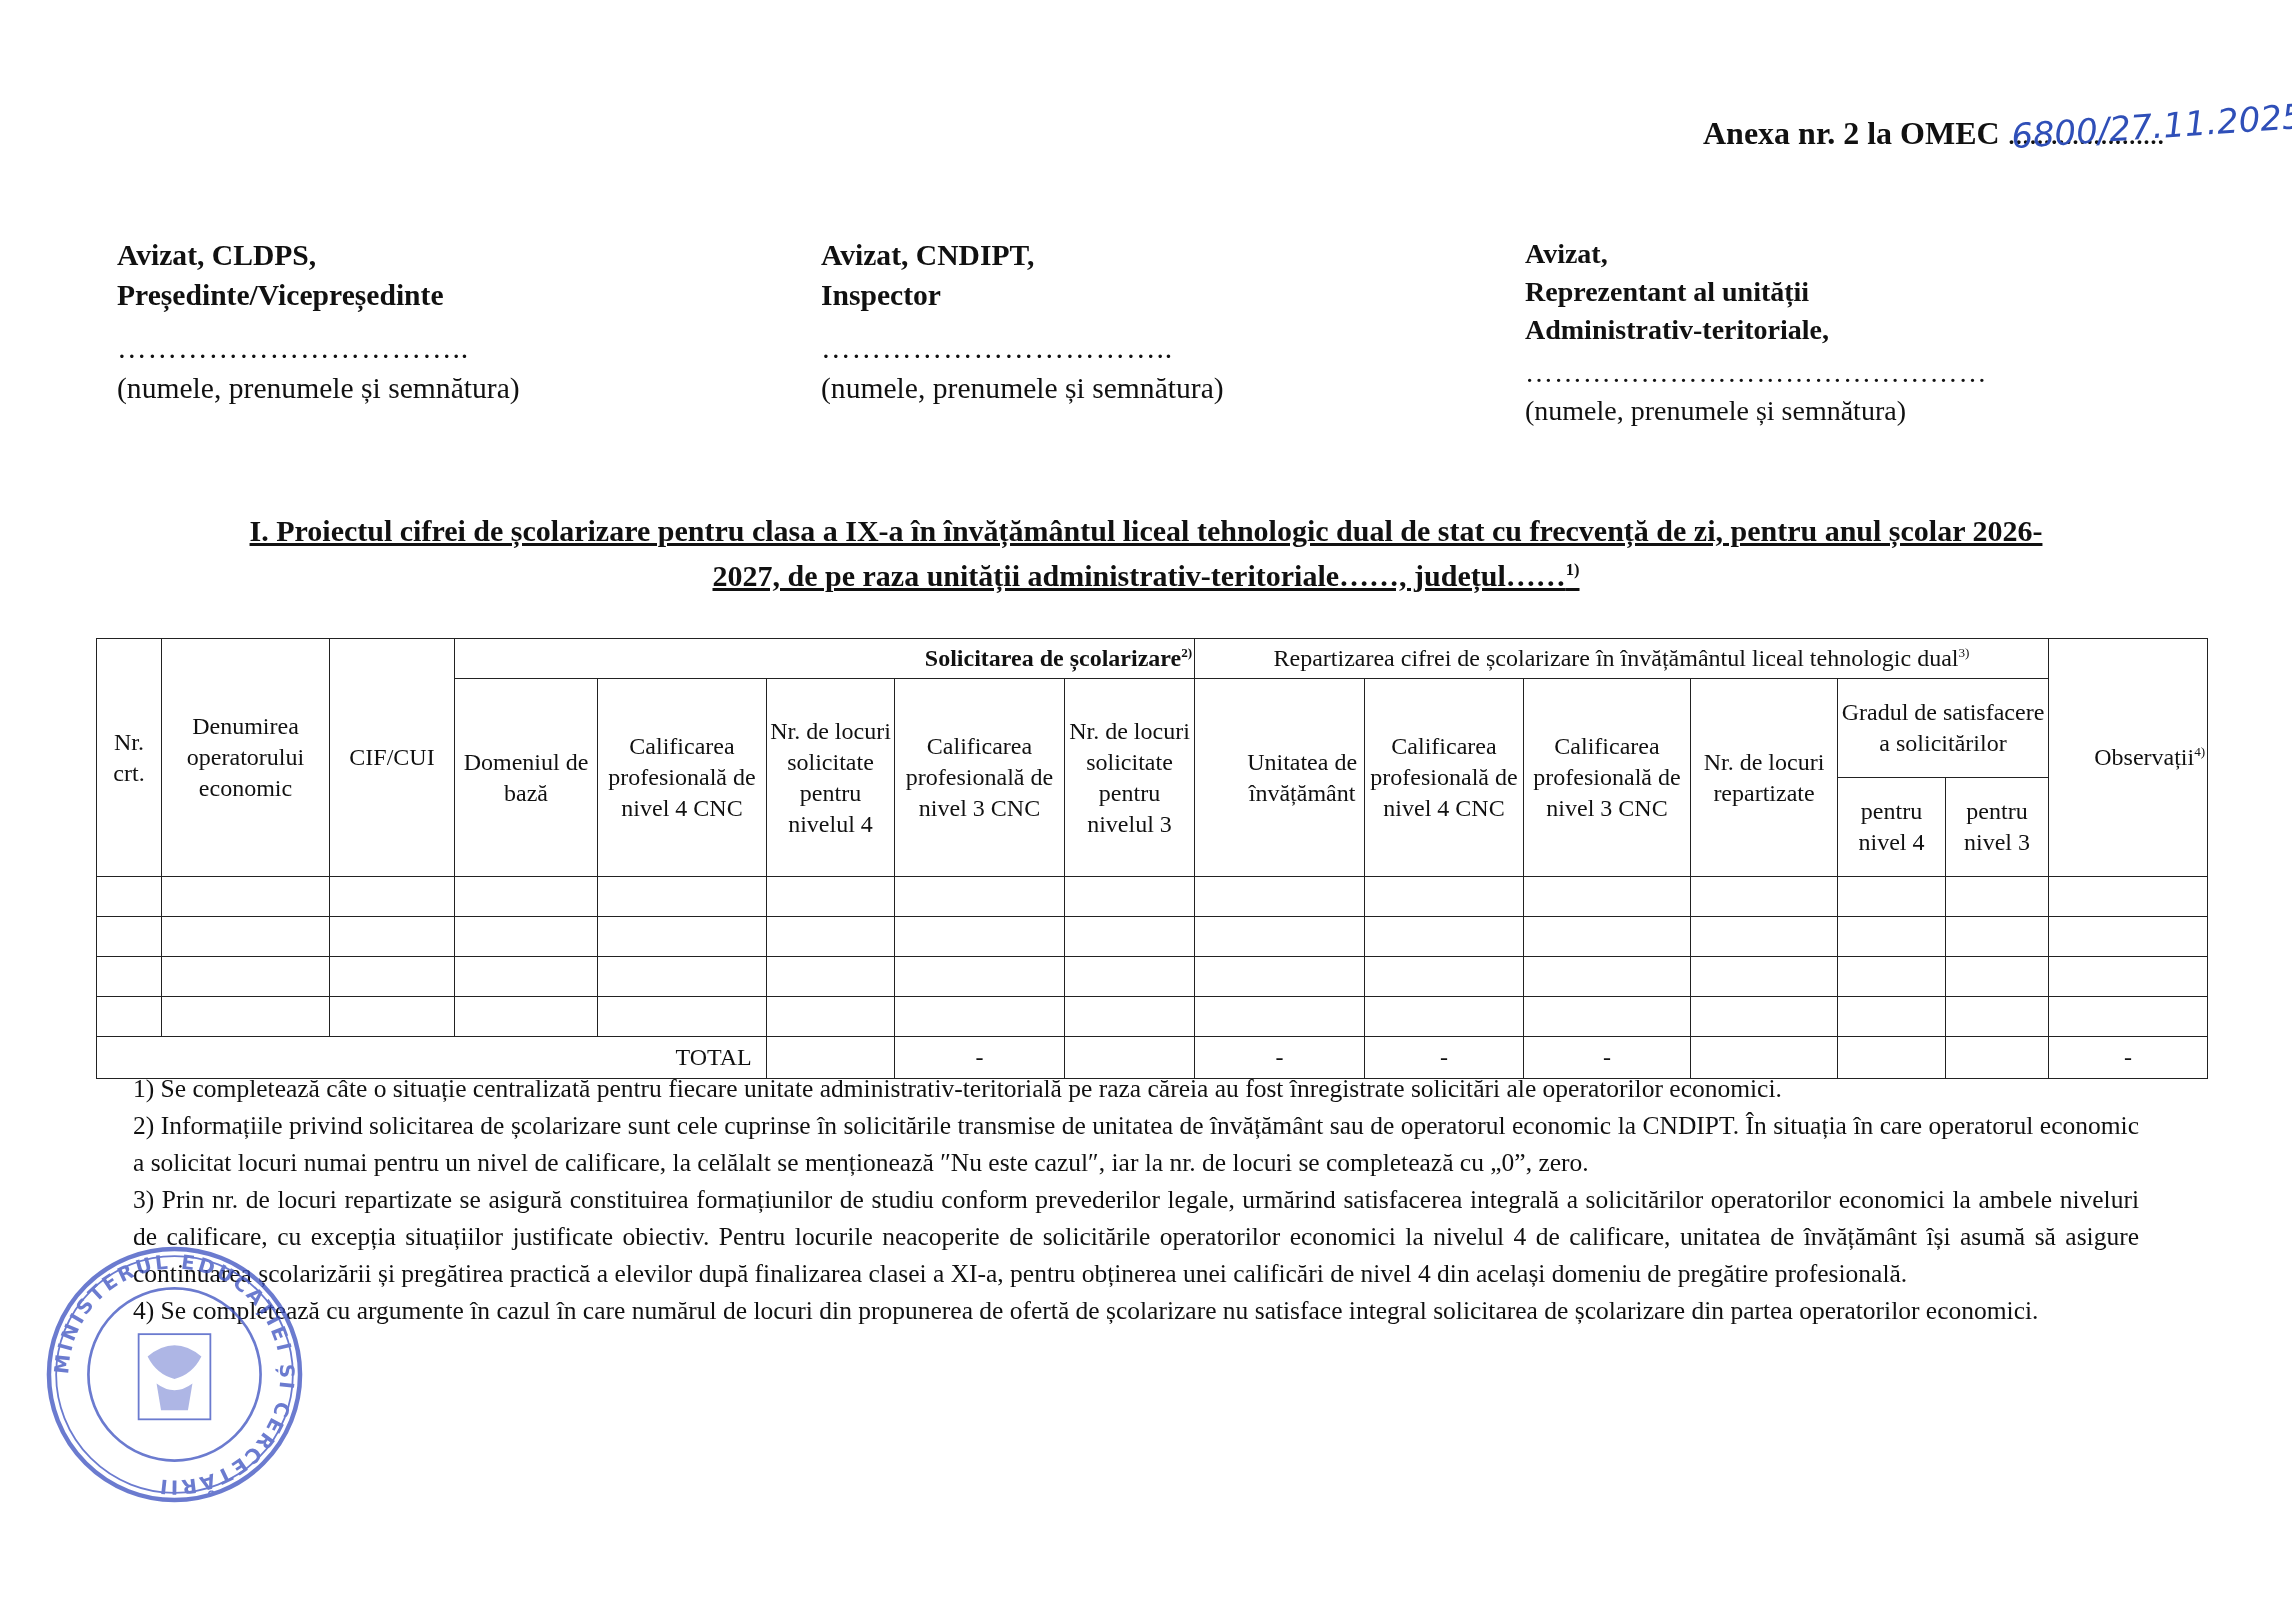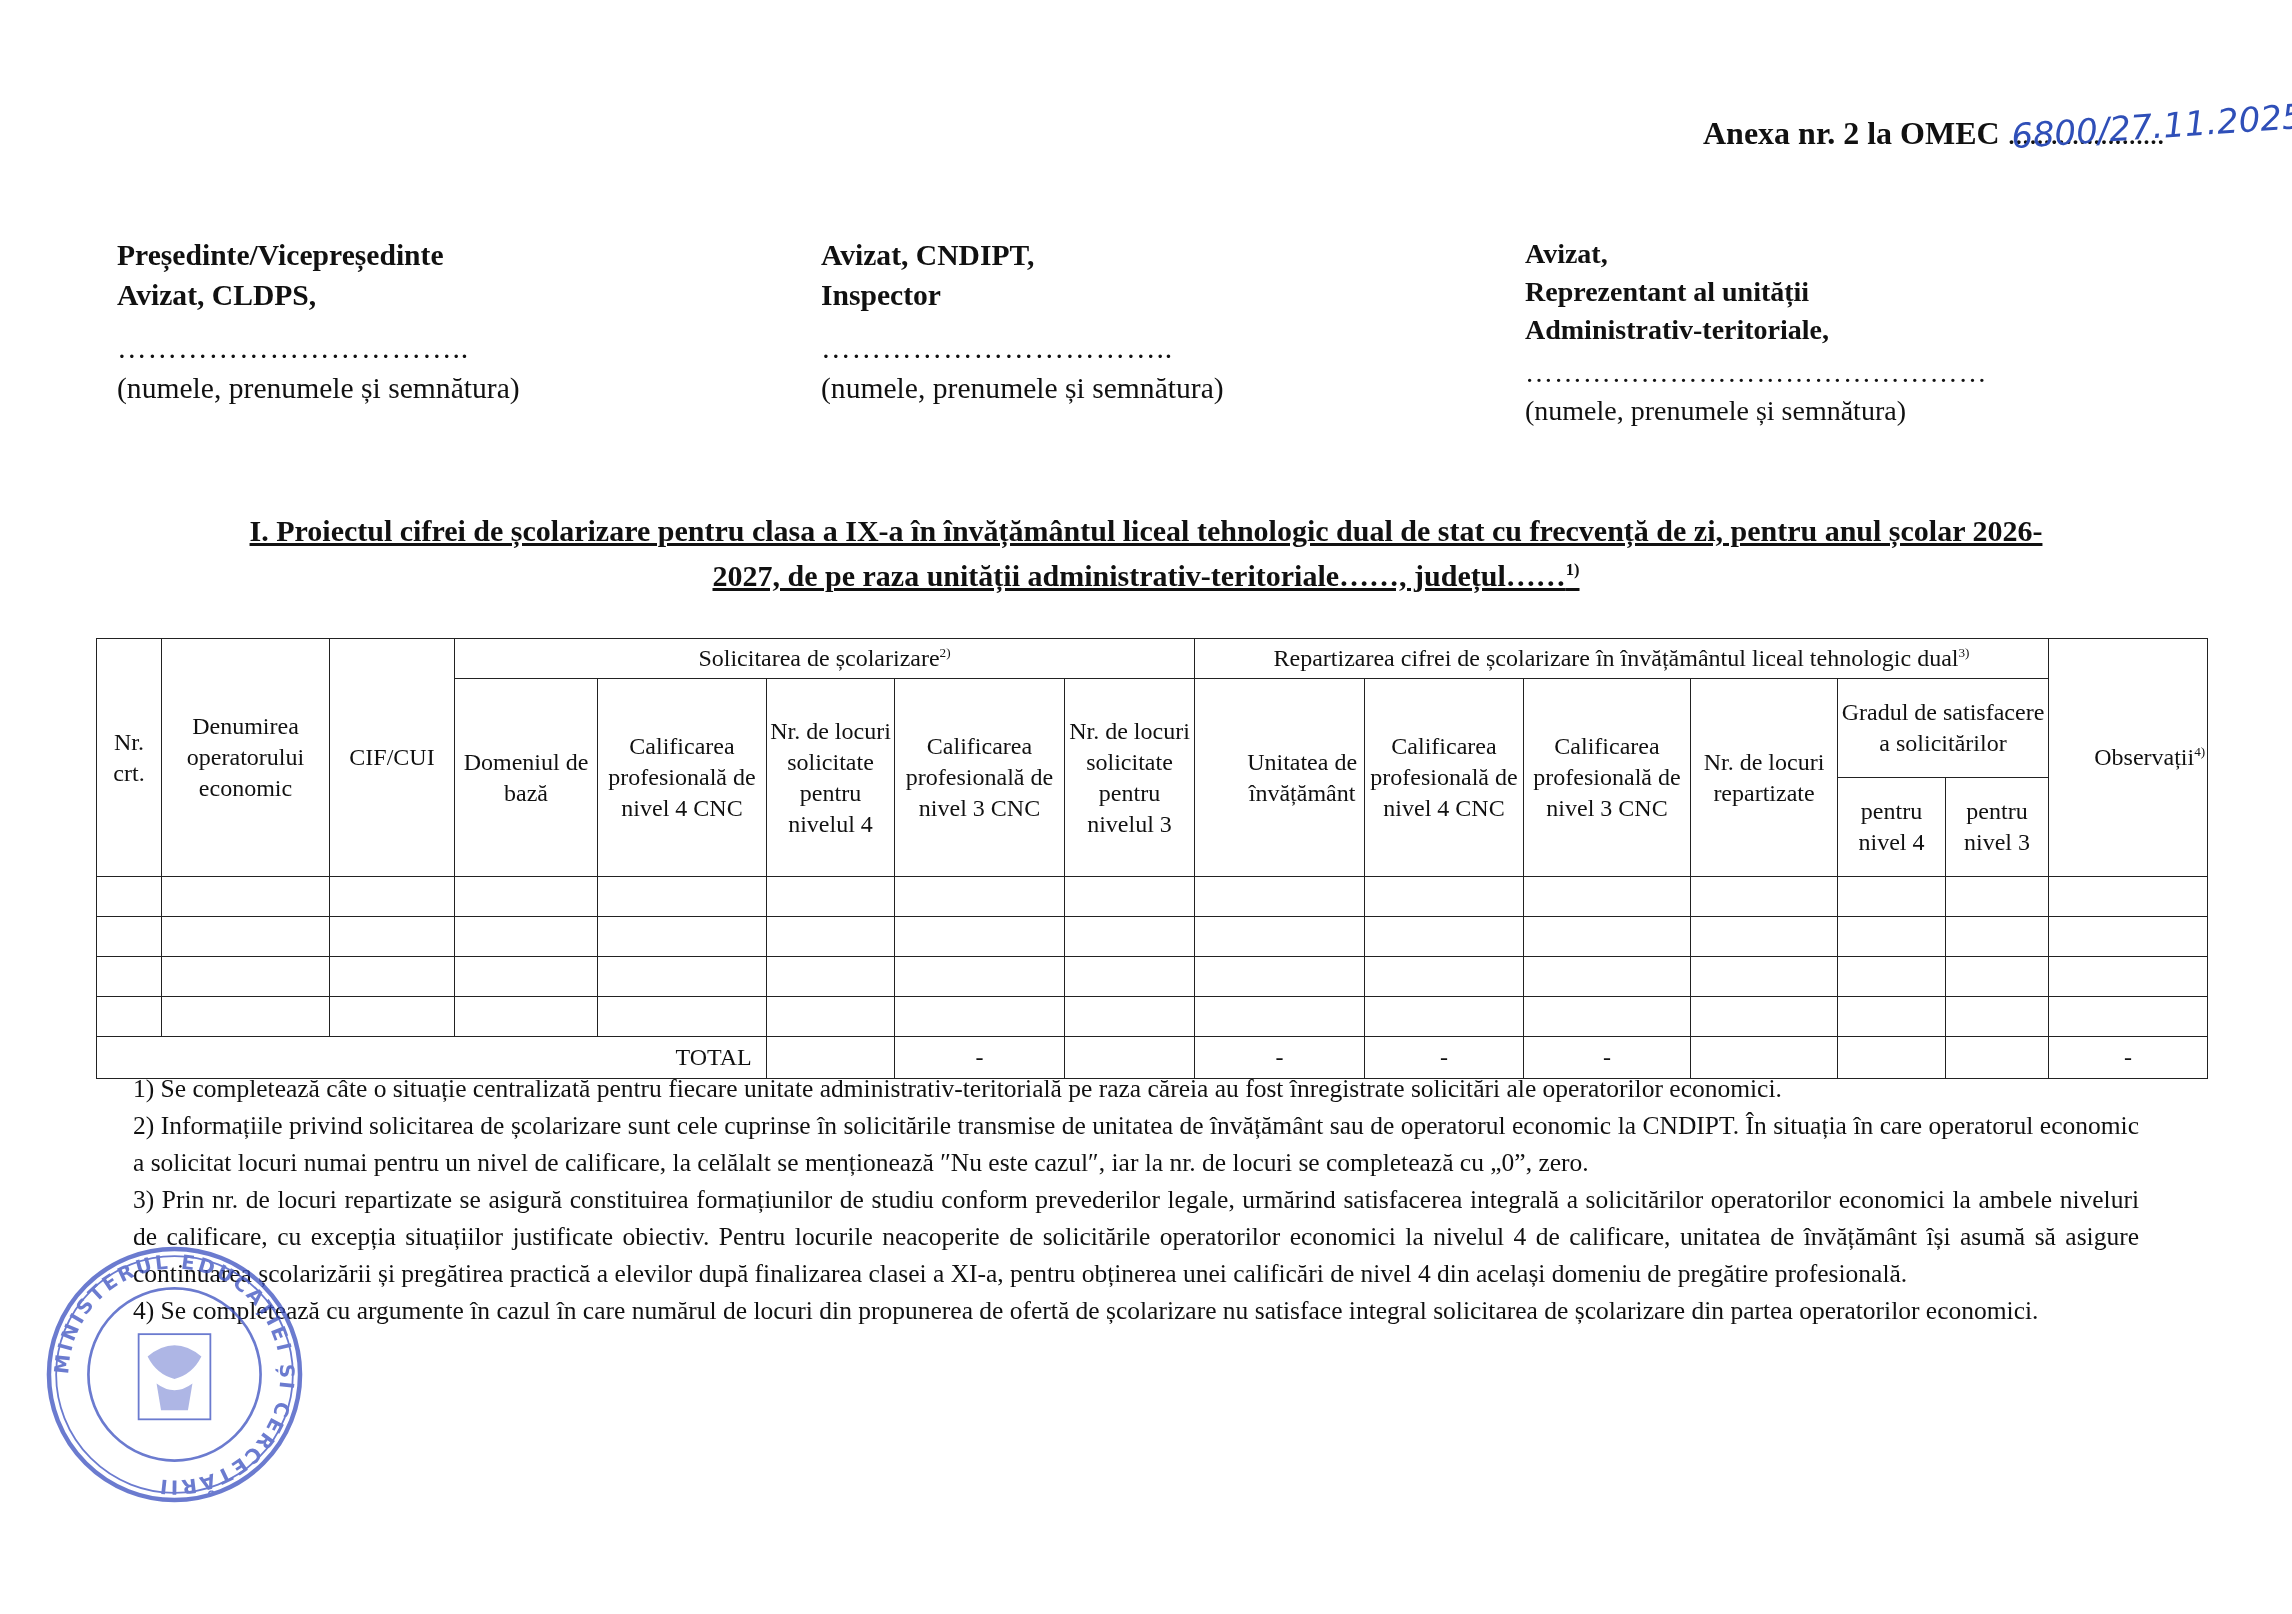--- a/index.html
+++ b/index.html
@@ -52,22 +52,22 @@
 </head>
 <body>
 
 <div class="abs anexa">
   <span>Anexa nr. 2 la OMEC</span>
   <span class="dots">......................</span>
 </div>
 <div class="handwrite">6800/27.11.2025</div>
 
 <div class="abs sig-block" style="left:117px; top:235px; width:627px;">
+  <div class="title">Avizat, CLDPS,</div>
   <div class="title">Președinte/Vicepreședinte</div>
-  <div class="title">Avizat, CLDPS,</div>
   <div class="dots">……………………………..</div>
   <div class="hint">(numele, prenumele și semnătura)</div>
 </div>
 
 <div class="abs sig-block" style="left:821px; top:235px; width:627px;">
   <div class="title">Avizat, CNDIPT,</div>
   <div class="title">Inspector</div>
   <div class="dots">……………………………..</div>
   <div class="hint">(numele, prenumele și semnătura)</div>
 </div>
@@ -103,21 +103,21 @@
     <col style="width:147px">
     <col style="width:108px">
     <col style="width:103px">
     <col style="width:159px">
   </colgroup>
   <thead>
     <tr style="height:40px;">
       <th rowspan="3" style="font-weight:normal;">Nr. crt.</th>
       <th rowspan="3" style="font-weight:normal;">Denumirea operatorului economic</th>
       <th rowspan="3" style="font-weight:normal;">CIF/CUI</th>
-      <th colspan="5" style="font-weight:normal;">
+      <th colspan="5" style="font-weight:bold;text-align:right;">
         <span>Solicitarea de școlarizare</span><sup>2)</sup>
       </th>
       <th colspan="6" style="font-weight:normal;">
         <span>Repartizarea cifrei de școlarizare în învățământul liceal tehnologic dual</span><sup>3)</sup>
       </th>
       <th rowspan="3" style="font-weight:normal;text-align:right;">
         <span>Observații</span><sup>4)</sup>
       </th>
     </tr>
     <tr style="height:99px;">

